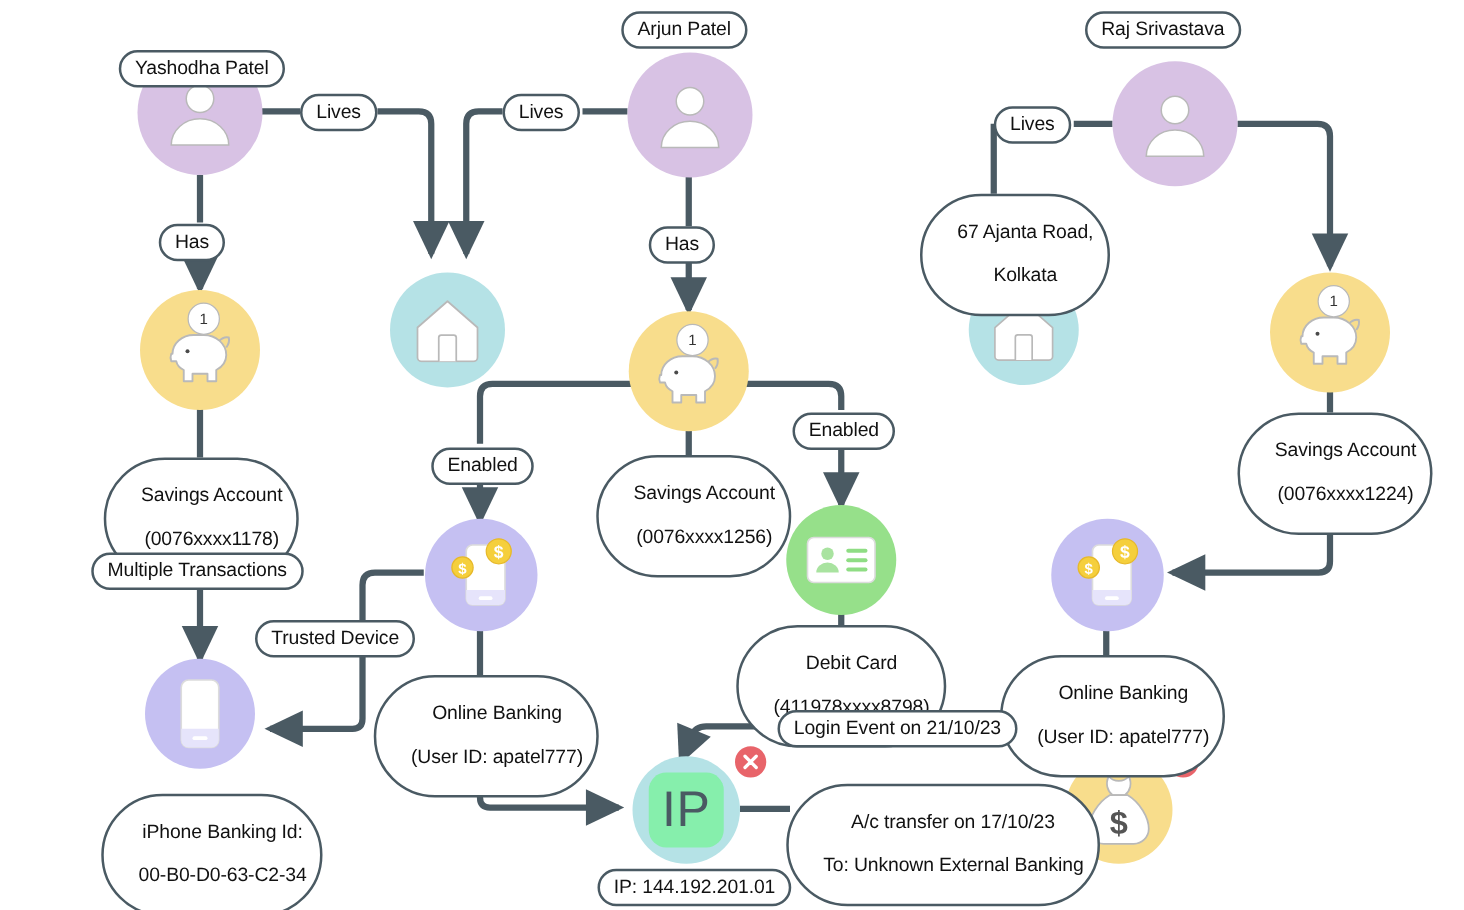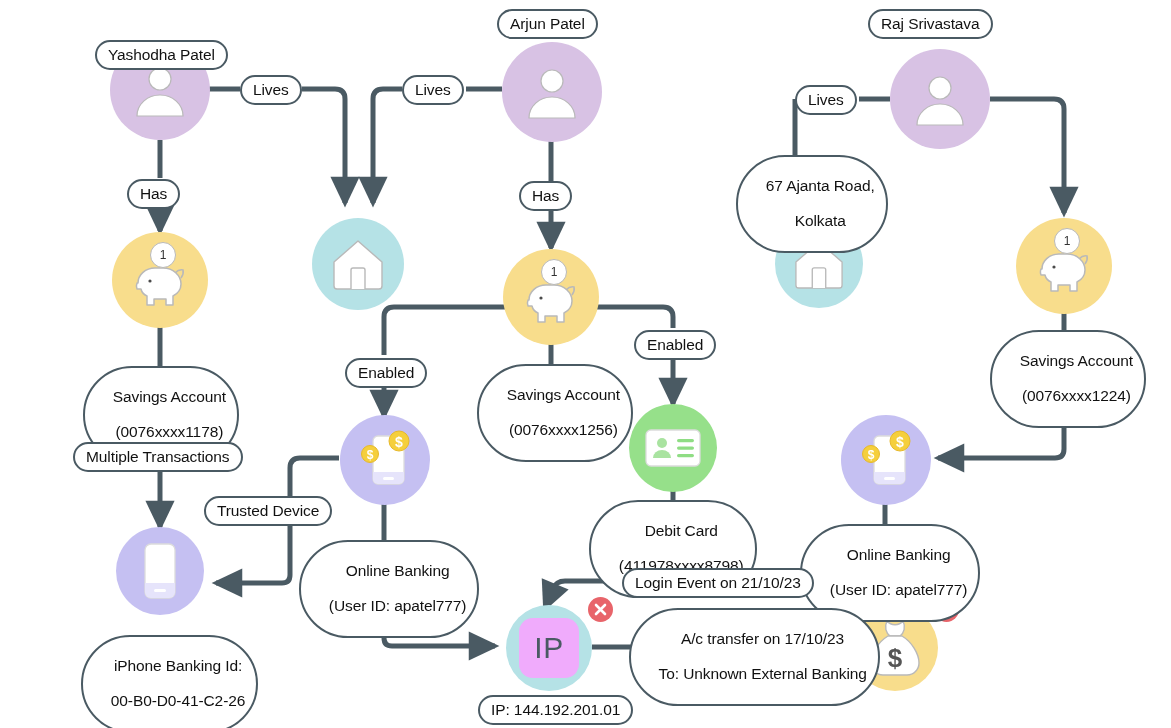--- a/index.html
+++ b/index.html
@@ -71,25 +71,25 @@
     border-radius: 50%;
     background: #ffffff;
     border: 1.5px solid #b9b9b9;
     color: #333;
     font-size: 12px;
     display: flex; align-items: center; justify-content: center;
     font-family: "Liberation Sans", sans-serif;
   }
   .ip-inner {
     width: 60px; height: 60px;
-    background: #f0abfc;
+    background: #86efac;
     border-radius: 14px;
     display:flex; align-items:center; justify-content:center;
     color:#4a5a63;
-    font-size: 30px;
+    font-size: 40px;
     letter-spacing: 0.5px;
   }
 </style>
 </head>
 <body>
 
 <div id="canvas">
 
   <svg id="edges" viewBox="0 0 1171 728">
     <defs>
@@ -338,39 +338,39 @@
 
   <div class="pill" style="left:204px; top:496px;">Trusted Device</div>
 
   <div class="pill" style="left:73px; top:442px;">Multiple Transactions</div>
 
   <div class="pill" style="left:345px; top:358px;">Enabled</div>
   <div class="pill" style="left:634px; top:330px;">Enabled</div>
 
   <div class="pill two" style="left:81px; top:635px;">
     <span>iPhone Banking Id:</span><br>
-    <span>00-B0-D0-41-C2-26</span>
+    <span>00-B0-D0-63-C2-34</span>
   </div>
 
   <div class="pill two" style="left:299px; top:540px;">
     <span>Online Banking</span><br>
     <span>(User ID: apatel777)</span>
   </div>
   <div class="pill two" style="left:800px; top:524px;">
     <span>Online Banking</span><br>
     <span>(User ID: apatel777)</span>
   </div>
 
   <div class="pill two" style="left:589px; top:500px;">
     <span>Debit Card</span><br>
     <span>(411978xxxx8798)</span>
   </div>
 
   <div class="pill" style="left:622px; top:568px;">Login Event on 21/10/23</div>
 
-  <div class="pill two" style="left:629px; top:608px;">
+  <div class="pill two" style="left:629px; top:627px;">
     <span>A/c transfer on 17/10/23</span><br>
     <span>To: Unknown External Banking</span>
   </div>
 
   <div class="pill" style="left:478px; top:695px;">IP: 144.192.201.01</div>
 
 </div>
 
 </body></html>

